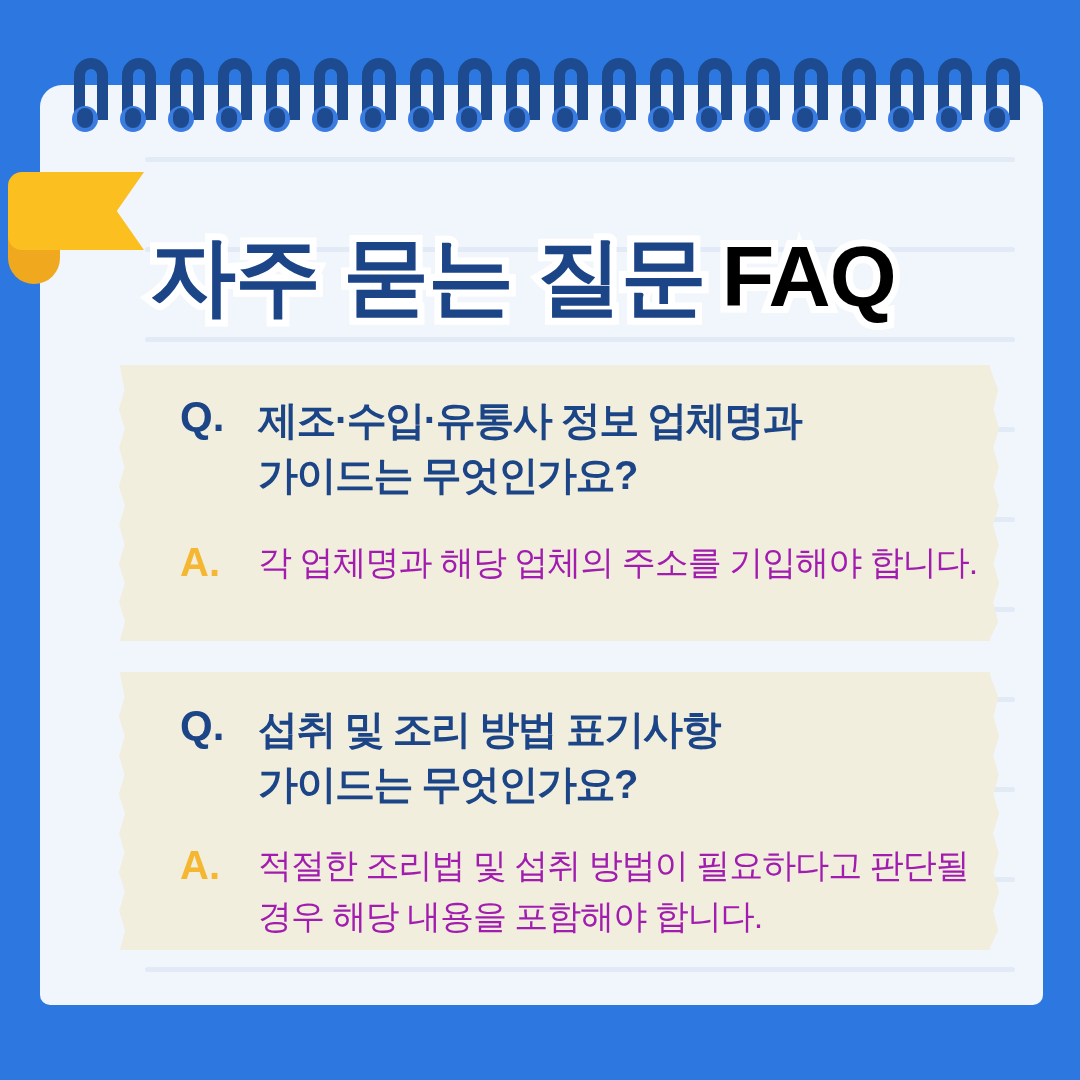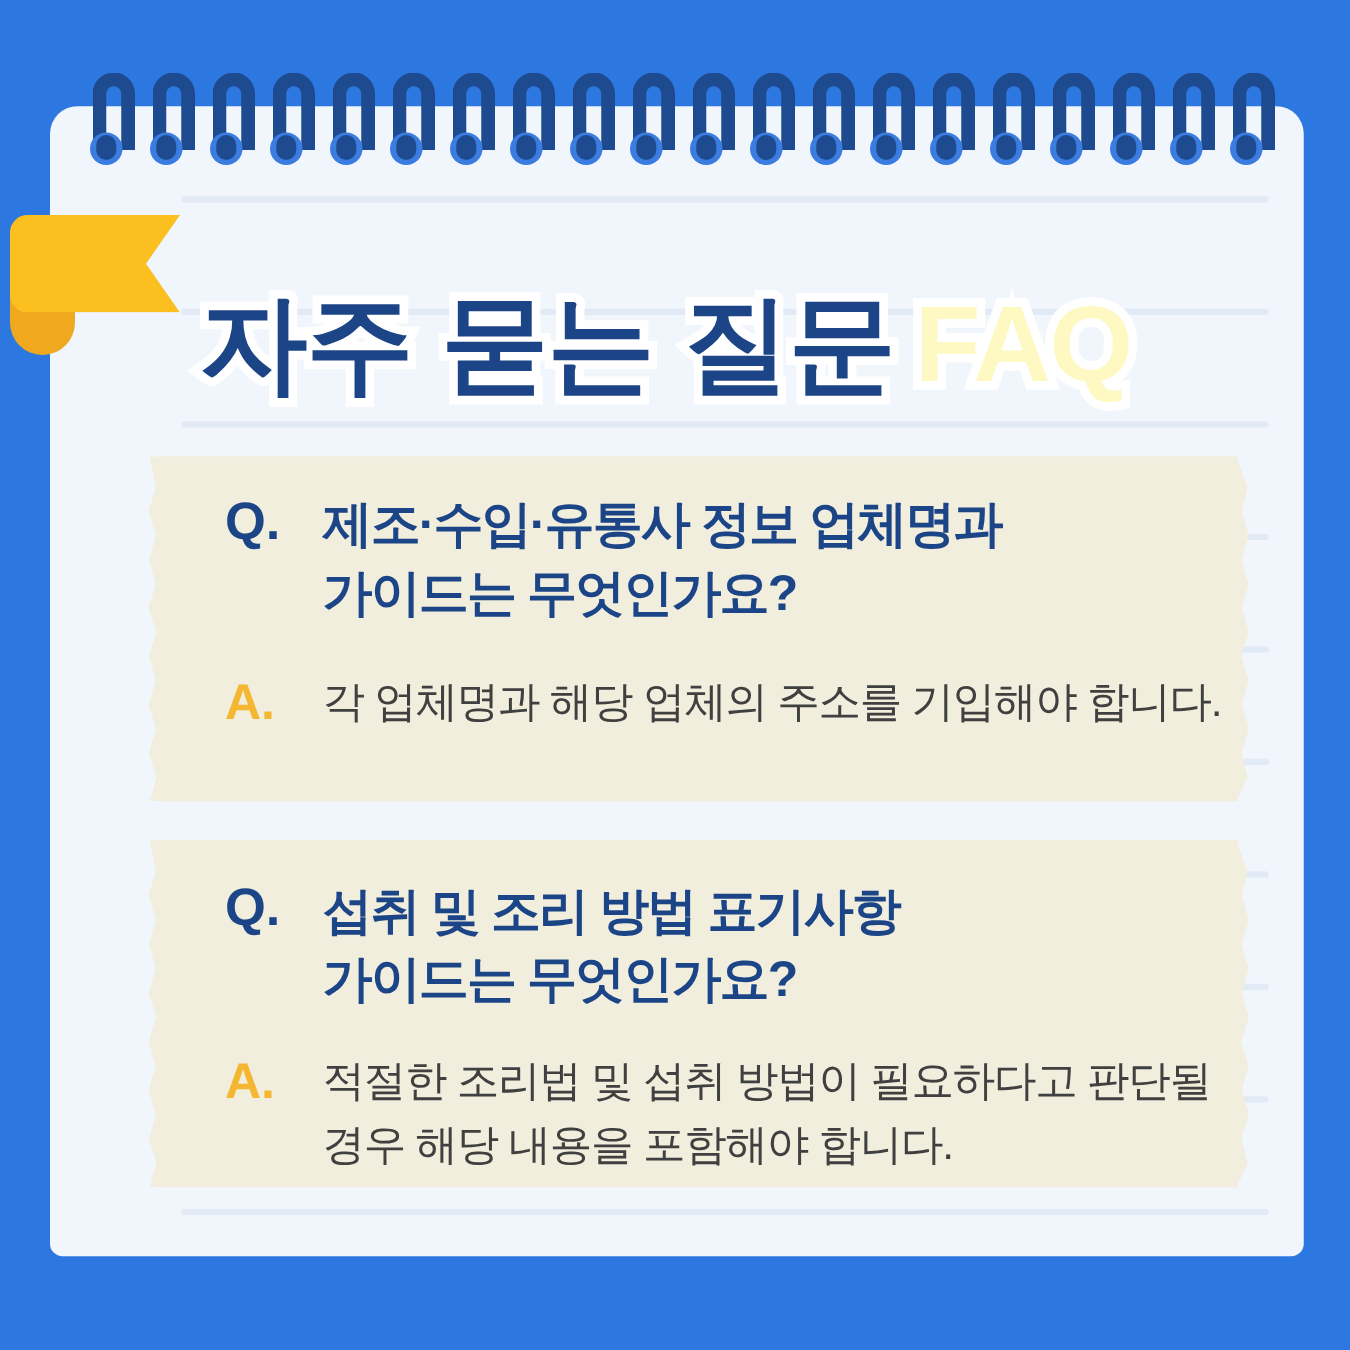--- a/index.html
+++ b/index.html
@@ -112,38 +112,38 @@
     width: 136px;
     height: 78px;
     background: #fbc01f;
     border-radius: 14px 0 0 14px;
     clip-path: polygon(0 0, 100% 0, 80% 50%, 100% 100%, 0 100%);
   }
 
   
   #title-wrap {
     position: absolute;
-    left: 160px;
+    left: 150px;
     top: 222px;
     width: 800px;
     height: 108px;
     display: flex;
     align-items: center;
   }
   .title-text {
     font-size: 86px;
     font-weight: 900;
     letter-spacing: -1px;
     line-height: 1;
     white-space: nowrap;
     -webkit-text-stroke: 14px #ffffff;
     paint-order: stroke fill;
   }
   .title-ko { color: #1c4587; }
-  .title-en { color: #fef9c3; margin-left: 16px; }
+  .title-en { color: #000000; margin-left: 16px; }
 
   
   .faq-block {
     position: absolute;
     left: 128px;
     width: 862px;
     background: #f1eedd;
   }
   .faq-block::before,
   .faq-block::after {
@@ -183,21 +183,21 @@
 
   .q-text {
     color: #1c4587;
     font-size: 40px;
     font-weight: 900;
     line-height: 1.38;
     letter-spacing: -1.5px;
     white-space: pre-line;
   }
   .a-text {
-    color: #404040;
+    color: #a21caf;
     font-size: 34px;
     font-weight: 400;
     line-height: 1.5;
     letter-spacing: -1px;
     white-space: pre-line;
   }
 
   #q-row-1 { left: 52px; top: 28px; }
   #a-row-1 { left: 52px; top: 172px; }
   #q-row-2 { left: 52px; top: 30px; }

